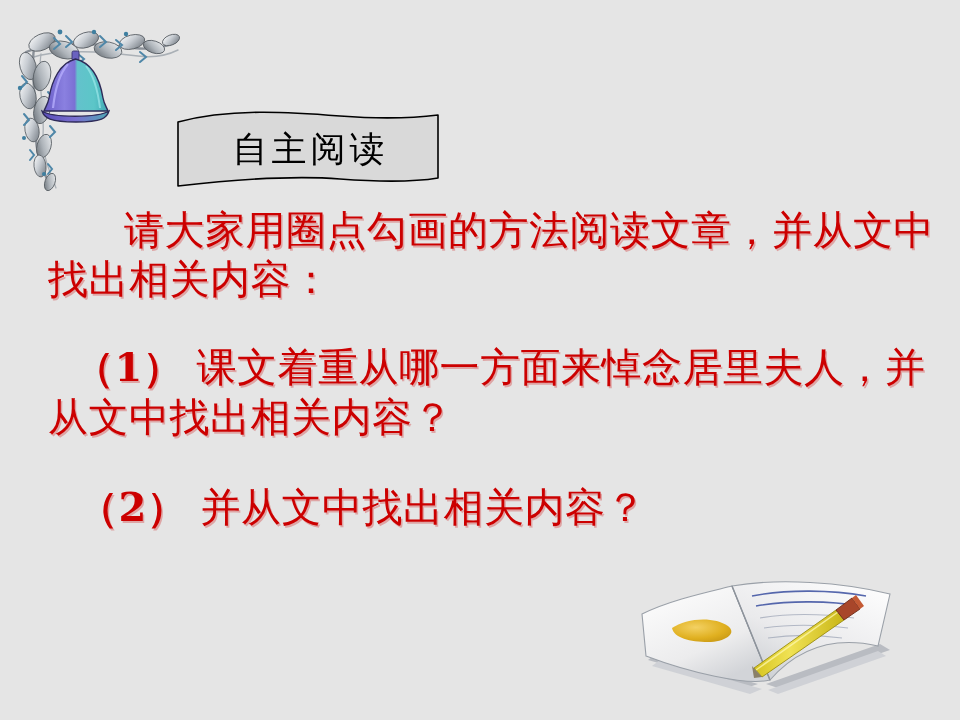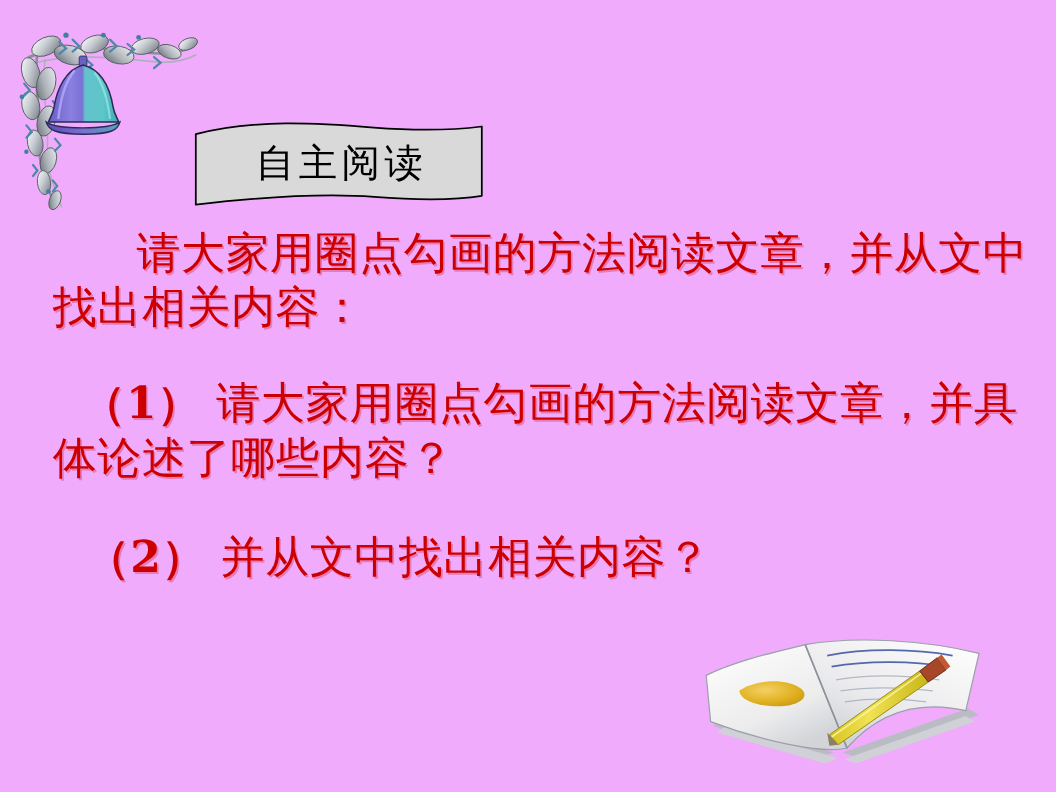--- a/index.html
+++ b/index.html
@@ -7,21 +7,21 @@
     padding: 0;
     background: #ffffff;
   }
   body {
     font-family: "DejaVu Serif", "Liberation Serif", serif;
   }
   #slide {
     position: relative;
     width: 960px;
     height: 720px;
-    background: #f0abfc;
+    background: #e5e5e5;
     overflow: hidden;
   }
 
   
   #corner-decoration {
     position: absolute;
     left: 8px;
     top: 14px;
     width: 175px;
     height: 180px;
@@ -67,21 +67,20 @@
     color: #cc0000;
     font-family: "DejaVu Serif", "Liberation Serif", serif;
     font-size: 40px;
     line-height: 1.23;
     margin: 0;
     letter-spacing: 0.5px;
     text-shadow: 1.5px 1.5px 0 rgba(204, 0, 0, 0.28);
   }
   #para-intro {
     text-indent: 76px;
-    font-family: Liberation Serif, serif;
   }
   #para-q1 {
     margin-top: 38px;
     text-indent: 26px;
   }
   #para-q2 {
     margin-top: 40px;
     text-indent: 30px;
   }
   .qnum {
@@ -205,21 +204,21 @@
                L 268 72
                C 244 76, 210 76, 170 73
                C 120 69, 60 74, 8 80
                Z" fill="#d9d9d9" stroke="#000000" stroke-width="1.6" stroke-linejoin="round"></path>
     </svg>
   </div>
   <div id="banner-title-text">自主阅读</div>
 
   <div id="body-text">
     <p class="para" id="para-intro">请大家用圈点勾画的方法阅读文章，并从文中找出相关内容：</p>
-    <p class="para" id="para-q1"><span class="qnum">（1）</span><span> 请大家用圈点勾画的方法阅读文章，并具体论述了哪些内容？</span></p>
+    <p class="para" id="para-q1"><span class="qnum">（1）</span><span> 课文着重从哪一方面来悼念居里夫人，并从文中找出相关内容？</span></p>
     <p class="para" id="para-q2"><span class="qnum">（2）</span><span> 并从文中找出相关内容？</span></p>
   </div>
 
   <div id="book-illustration">
     <svg width="296" height="132" viewBox="0 0 296 132" xmlns="http://www.w3.org/2000/svg">
       <defs>
         <linearGradient id="pageL" x1="0" y1="0" x2="0.6" y2="1">
           <stop offset="0%" stop-color="#ffffff"></stop>
           <stop offset="70%" stop-color="#ececed"></stop>
           <stop offset="100%" stop-color="#d2d4d8"></stop>

